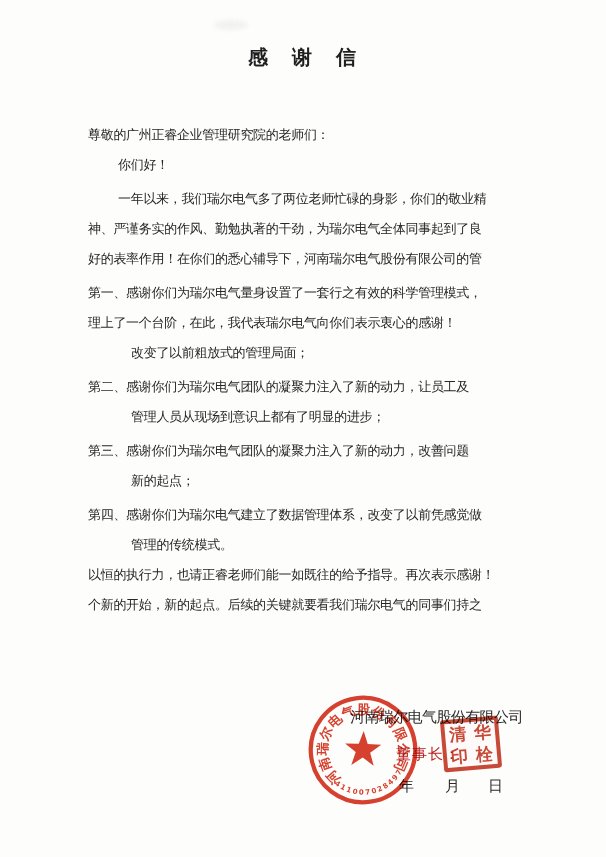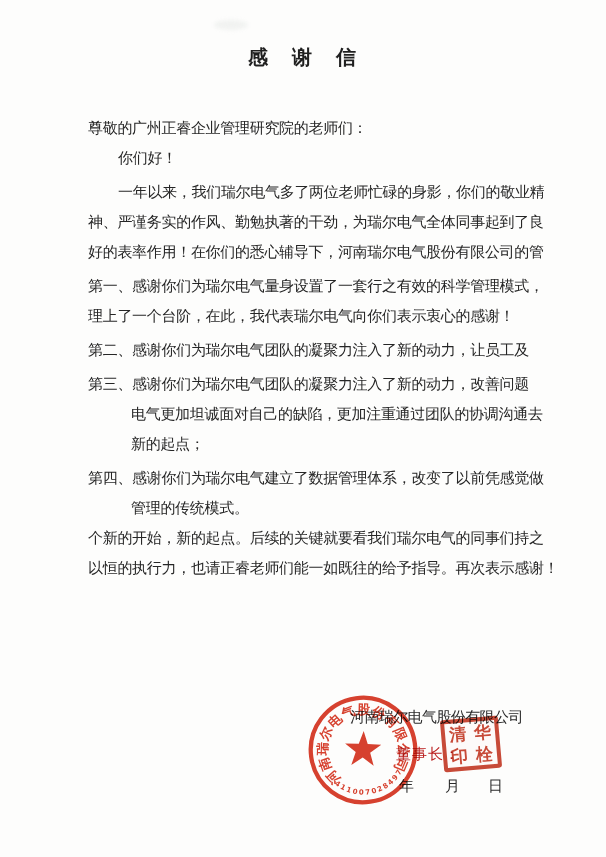--- a/index.html
+++ b/index.html
@@ -11,22 +11,22 @@
   }
   .smudge{
     position:absolute;left:214px;top:20px;width:34px;height:10px;
     background:#eceeec;border-radius:50%;filter:blur(2px);opacity:.7;
   }
   .title{
     position:absolute;top:44px;left:0;right:0;text-align:center;
     font-size:20px;font-weight:bold;letter-spacing:2px;color:#1f1f1f;
   }
   .body-text{
-    position:absolute;left:88px;top:113px;width:446px;
-    font-size:15px;line-height:30px;letter-spacing:-0.3px;
+    position:absolute;left:88px;top:120px;width:446px;
+    font-size:13px;line-height:30px;letter-spacing:-0.3px;
   }
   .line{min-height:30px;white-space:nowrap;}
   .ind2{padding-left:30px;}
   .ind3{padding-left:43px;}
   .pstart{margin-top:4px;}
   .sig-company{
     position:absolute;left:350px;top:708px;
     font-size:15px;letter-spacing:-0.6px;white-space:nowrap;color:#2a2a2a;
   }
   .sig-role{
@@ -65,28 +65,29 @@
   <div class="title">感　谢　信</div>
 
   <div class="body-text">
     <div class="line">尊敬的广州正睿企业管理研究院的老师们：</div>
     <div class="line ind2">你们好！</div>
     <div class="line ind2 pstart">一年以来，我们瑞尔电气多了两位老师忙碌的身影，你们的敬业精</div>
     <div class="line">神、严谨务实的作风、勤勉执著的干劲，为瑞尔电气全体同事起到了良</div>
     <div class="line">好的表率作用！在你们的悉心辅导下，河南瑞尔电气股份有限公司的管</div>
     <div class="line pstart">第一、感谢你们为瑞尔电气量身设置了一套行之有效的科学管理模式，</div>
     <div class="line">理上了一个台阶，在此，我代表瑞尔电气向你们表示衷心的感谢！</div>
+    <div class="line ind3">改变了以前粗放式的管理局面；</div>
     <div class="line pstart">第二、感谢你们为瑞尔电气团队的凝聚力注入了新的动力，让员工及</div>
+    <div class="line ind3">管理人员从现场到意识上都有了明显的进步；</div>
     <div class="line pstart">第三、感谢你们为瑞尔电气团队的凝聚力注入了新的动力，改善问题</div>
-    <div class="line ind3">电气更加坦诚面对自己的缺陷，更加注重通过团队的协调沟通去</div>
     <div class="line ind3">新的起点；</div>
     <div class="line pstart">第四、感谢你们为瑞尔电气建立了数据管理体系，改变了以前凭感觉做</div>
     <div class="line ind3">管理的传统模式。</div>
+    <div class="line">以恒的执行力，也请正睿老师们能一如既往的给予指导。再次表示感谢！</div>
     <div class="line">个新的开始，新的起点。后续的关键就要看我们瑞尔电气的同事们持之</div>
-    <div class="line">以恒的执行力，也请正睿老师们能一如既往的给予指导。再次表示感谢！</div>
   </div>
 
   <div class="sig-company">河南瑞尔电气股份有限公司</div>
   <div class="sig-role">董事长：</div>
   <span class="date-char date-year">年</span>
   <span class="date-char date-month">月</span>
   <span class="date-char date-day">日</span>
 
   <svg class="round-seal" viewBox="0 0 120 120" xmlns="http://www.w3.org/2000/svg" xmlns:xlink="http://www.w3.org/1999/xlink">
     <circle cx="60" cy="60" r="55" fill="none" stroke="#d5311d" stroke-width="4.5"></circle>

